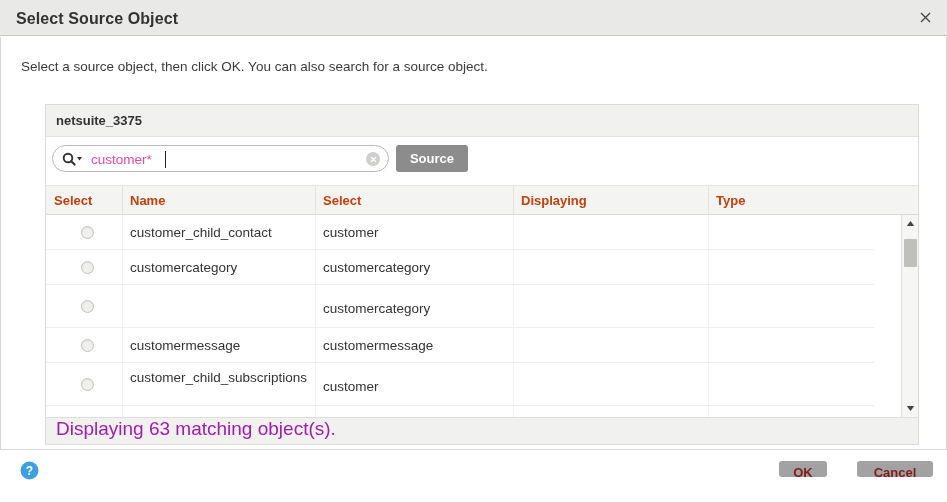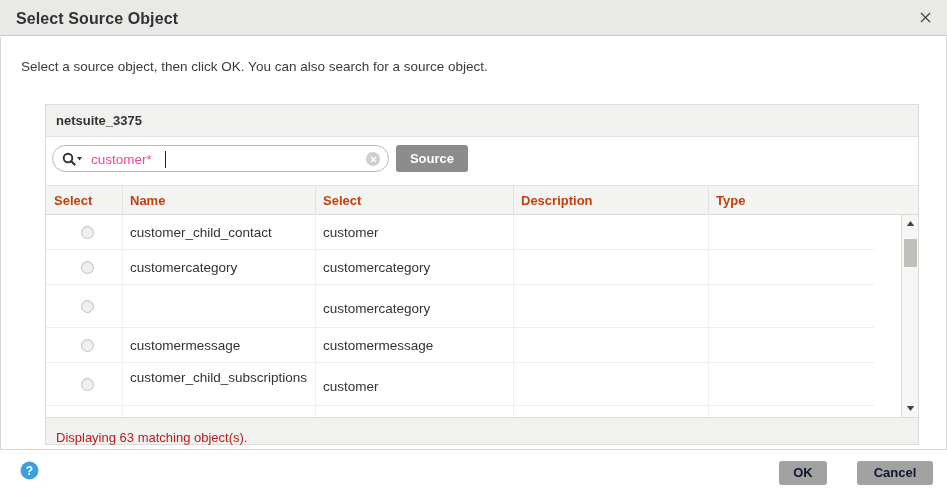--- a/index.html
+++ b/index.html
@@ -286,23 +286,23 @@
   
   .status-bar {
     height: 27px;
     background: #f1f1ef;
     border-top: 1px solid #dedeDA;
     box-sizing: border-box;
     position: relative;
   }
   .status-text {
     position: absolute;
-    left: 10px; top: 12px;
-    font-size: 13px;
-    color: #b91c1c;
+    left: 10px; top: 0;
+    font-size: 19px;
+    color: #a21caf;
   }
 
   
   .footer {
     position: absolute;
     left: 0; top: 449px;
     width: 947px;
     height: 53px;
     background: #ffffff;
     border-top: 1px solid #d8d8d4;
@@ -311,25 +311,25 @@
   .help-icon {
     position: absolute;
     left: 20px; top: 11px;
     width: 19px; height: 19px;
     cursor: pointer;
   }
   .help-icon svg { display: block; }
   .btn {
     position: absolute;
     top: 11px;
-    height: 24px;
+    height: 16px;
     border: none;
     border-radius: 3px;
     background: #a2a2a2;
-    color: #0f172a;
+    color: #7f1d1d;
     font-family: "Liberation Sans", sans-serif;
     font-size: 13px;
     font-weight: bold;
     cursor: pointer;
     padding: 0;
     line-height: 24px;
     text-align: center;
   }
   .btn-ok { right: 120px; width: 48px; }
   .btn-cancel { right: 14px; width: 76px; }
@@ -373,21 +373,21 @@
           </svg>
         </div>
       </div>
       <button class="search-button">Source</button>
     </div>
 
     <div class="table-head">
       <div class="th" style="left:8px">Select</div>
       <div class="th" style="left:84px">Name</div>
       <div class="th" style="left:277px">Select</div>
-      <div class="th" style="left:475px">Description</div>
+      <div class="th" style="left:475px">Displaying</div>
       <div class="th" style="left:670px">Type</div>
       <div class="col-sep" style="left:76px"></div>
       <div class="col-sep" style="left:269px"></div>
       <div class="col-sep" style="left:467px"></div>
       <div class="col-sep" style="left:662px"></div>
     </div>
 
     <div class="table-body">
 
       <div class="body-sep" style="left:76px"></div>

